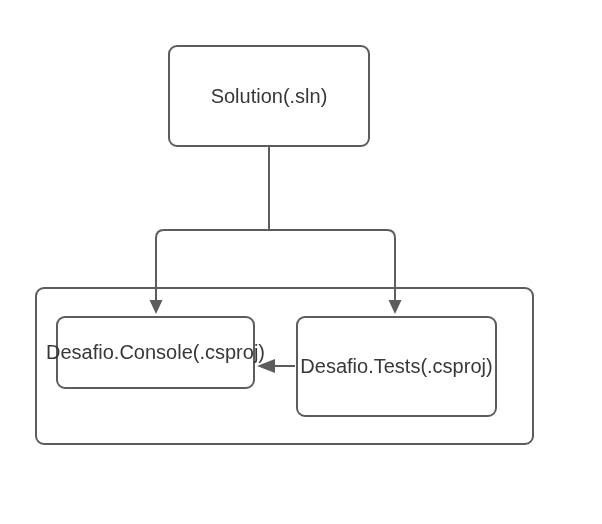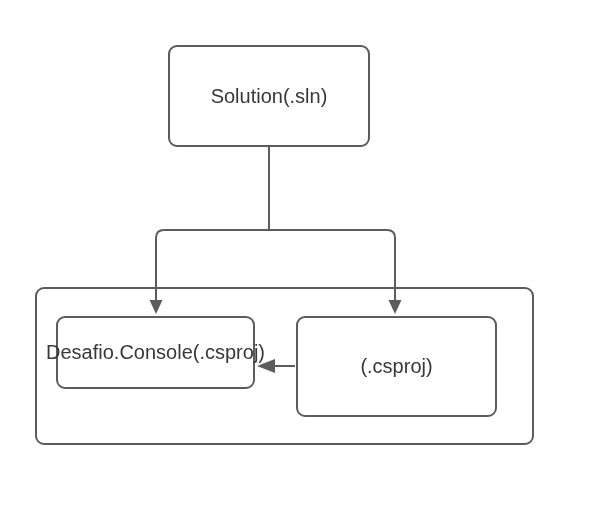--- a/index.html
+++ b/index.html
@@ -90,16 +90,17 @@
     <div>Solution</div>
     <div>(.sln)</div>
   </div>
 
   <div class="node node-console">
     <div>Desafio.Console</div>
     <div>(.csproj)</div>
   </div>
 
   <div class="node node-tests">
+    <div>Desafio.Tests</div>
     <div>(.csproj)</div>
   </div>
 
 </div>
 
 </body></html>

